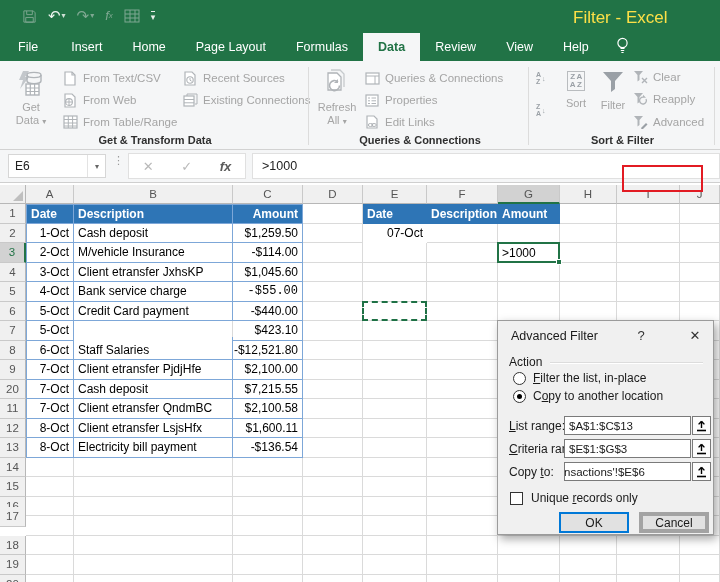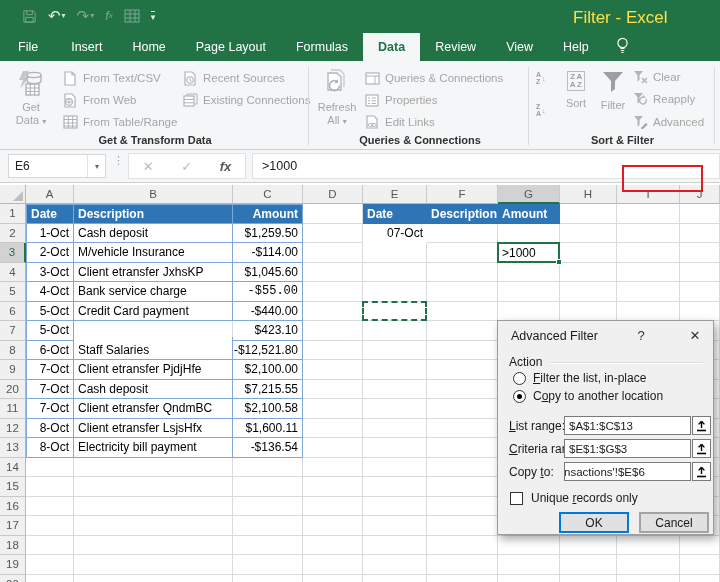--- a/index.html
+++ b/index.html
@@ -82,21 +82,21 @@
   .radio { width:13px; height:13px; border-radius:50%; border:1px solid #333; background:#fff; position:relative; }
   .radio.on::after { content:""; position:absolute; left:3px; top:3px; width:5px; height:5px; border-radius:50%; background:#000; }
   .fld-label { position:absolute; left:11px; font-size:12px; }
   .fld-input { position:absolute; left:66px; width:127px; height:19px; background:#fff; border:1px solid #7a7a7a; font-size:11.5px; display:flex; align-items:center; padding-left:4px; overflow:hidden; }
   .fld-input .clip { margin-left:-5px; padding-left:0; white-space:nowrap; }
   .fld-btn { position:absolute; left:194px; width:19px; height:19px; background:#fdfdfd; border:1px solid #7a7a7a; display:flex; align-items:center; justify-content:center; }
   .chk-row { position:absolute; left:12px; top:170px; display:flex; align-items:center; gap:8px; }
   .checkbox { width:13px; height:13px; border:1px solid #333; background:#fff; }
   .btn { position:absolute; top:191px; height:21px; background:#e1e1e1; font-size:12px; display:flex; align-items:center; justify-content:center; }
   .btn.ok { left:61px; width:70px; border:1px solid #0078d7; box-shadow:inset 0 0 0 1px #0078d7; }
-  .btn.cancel { left:141px; width:70px; border:2px solid #a3a3a3; }
+  .btn.cancel { left:141px; width:70px; border:4px solid #a3a3a3; }
   .accel { text-decoration:underline; }
 </style>
 </head>
 <body>
 
 <div id="app">
 
   <div class="titlebar">
     <div class="qat">
       <span class="ic">
@@ -387,21 +387,21 @@
       <div class="rowhdr" style="top: 233.5px; height: 19.5px;">12</div>
       <div class="hline" style="top: 252px;"></div>
       <div class="rowhdr" style="top: 253px; height: 19.5px;">13</div>
       <div class="hline" style="top: 271.5px;"></div>
       <div class="rowhdr" style="top: 272.5px; height: 19.5px;">14</div>
       <div class="hline" style="top: 291px;"></div>
       <div class="rowhdr" style="top: 292px; height: 19.5px;">15</div>
       <div class="hline" style="top: 310.5px;"></div>
       <div class="rowhdr" style="top: 311.5px; height: 19.5px;">16</div>
       <div class="hline" style="top: 330px;"></div>
-      <div class="rowhdr" style="top: 331px; height: 19.5px; text-align: right;">17</div>
+      <div class="rowhdr" style="top: 322px; height: 19.5px; text-align: right;">17</div>
       <div class="hline" style="top: 349.5px;"></div>
       <div class="rowhdr" style="top: 350.5px; height: 19.5px;">18</div>
       <div class="hline" style="top: 369px;"></div>
       <div class="rowhdr" style="top: 370px; height: 19.5px;">19</div>
       <div class="hline" style="top: 388.5px;"></div>
       <div class="rowhdr" style="top: 389.5px; height: 19.5px;">20</div>
       <div class="cell hdrblue tbl tbl-top al tbl-left" style="left: 26px; top: 19px; width: 48px; height: 19.5px;">Date</div>
       <div class="cell hdrblue tbl tbl-top al" style="left: 74px; top: 19px; width: 159px; height: 19.5px;">Description</div>
       <div class="cell hdrblue tbl tbl-top ar" style="left: 233px; top: 19px; width: 70px; height: 19.5px;">Amount</div>
       <div class="cell tbl ar tbl-left" style="left: 26px; top: 38.5px; width: 48px; height: 19.5px;">1-Oct</div>

